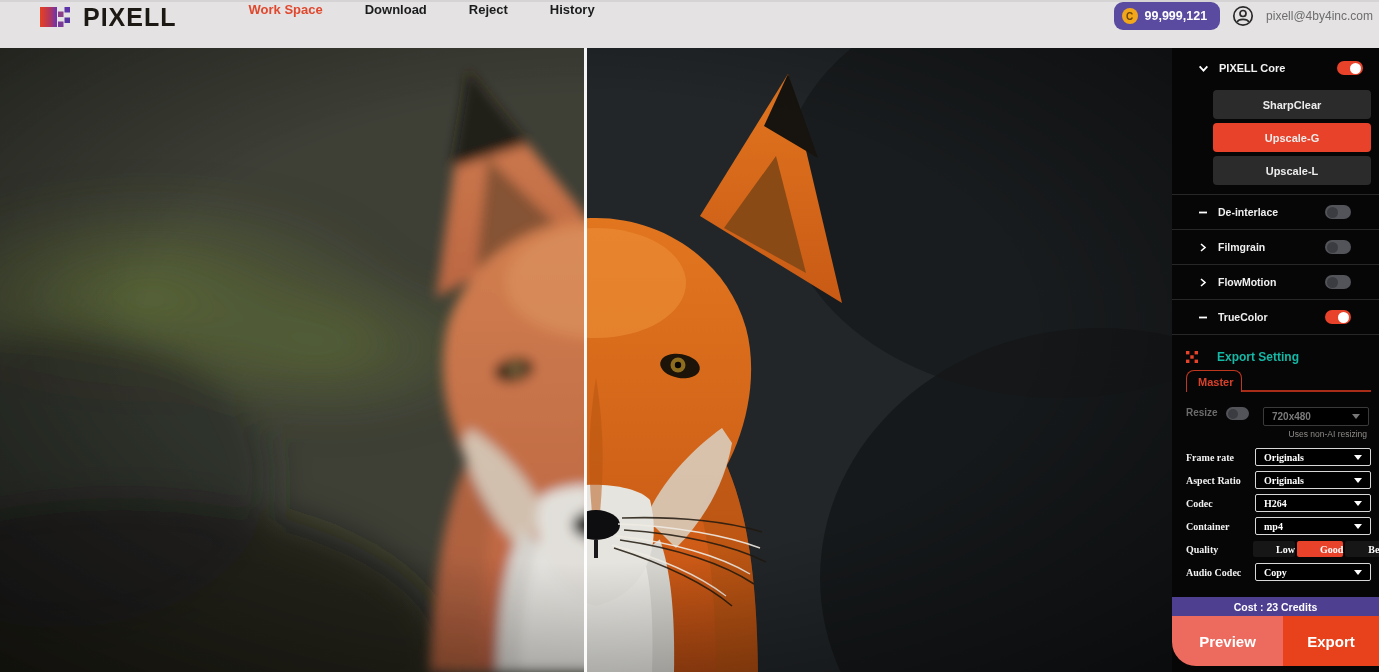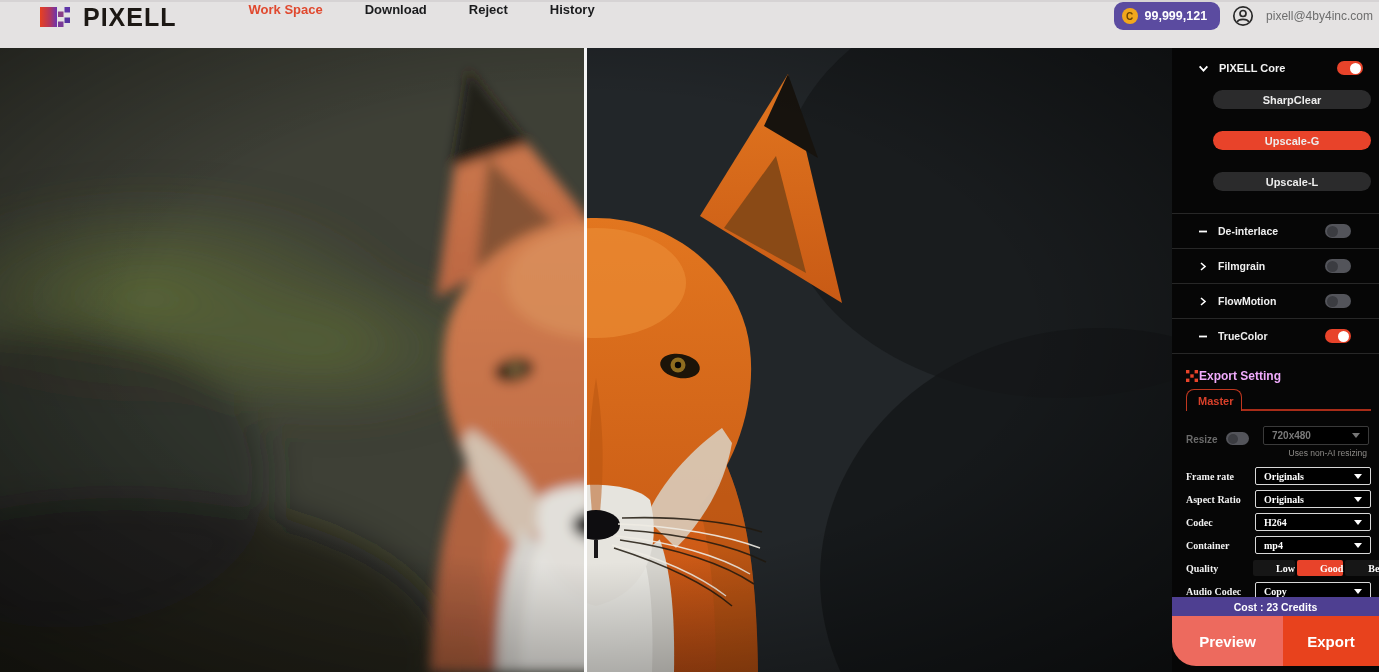--- a/index.html
+++ b/index.html
@@ -27,47 +27,47 @@
 
   
   .stage { position:absolute; top:48px; left:0; width:1379px; height:624px; background:#0a0a0a; }
   svg.viewer { position:absolute; left:0; top:0; width:1172px; height:624px; display:block; }
 
   
   .panel { position:absolute; right:0; top:0; width:207px; height:624px; background:#060606; }
   .core-row { display:flex; align-items:center; height:30px; margin:5px 16px 0 26px; }
   .core-label { margin-left:10px; font-size:11px; font-weight:700; color:#f2f2f2; }
   .modes { margin:7px 8px 0 41px; }
-  .mode-btn { display:block; width:158px; height:19px; margin-bottom:22px; background:#2b2b2c;
-              border:none; border-radius:12px; color:#ececec; font-size:11px; font-weight:700;
+  .mode-btn { display:block; width:158px; height:29px; margin-bottom:4px; background:#2b2b2c;
+              border:none; border-radius:4px; color:#ececec; font-size:11px; font-weight:700;
               cursor:pointer; font-family:inherit; }
   .mode-btn.selected { background:#e8432a; }
   .features { border-top:1px solid #272727; margin-top:9px; }
   .feature-row { display:flex; align-items:center; height:35px; padding:0 28px 0 26px;
                  border-bottom:1px solid #272727; }
   .feature-label { margin-left:10px; font-size:10.5px; font-weight:700; color:#f0f0f0; }
 
   .toggle { width:26px; height:14px; border-radius:7px; background:#53545a; position:relative;
             margin-left:auto; cursor:pointer; flex:none; }
   .toggle .knob { position:absolute; top:1.5px; left:2px; width:11px; height:11px;
                   border-radius:50%; background:#3b3c41; }
   .toggle.on { background:#e8432a; }
   .toggle.on .knob { left:auto; right:2px; background:#fff; }
   .toggle.sm { width:23px; height:13px; margin-left:8px; }
   .toggle.sm .knob { width:10px; height:10px; }
 
-  .export-header { display:flex; align-items:center; gap:1px; margin:15px 0 6px 14px;
-                   color:#f0abfc; font-size:12px; font-weight:800; }
+  .export-header { display:flex; align-items:center; gap:19px; margin:15px 0 6px 14px;
+                   color:#14b8a6; font-size:12px; font-weight:800; }
   .tabbar { display:flex; margin:4px 8px 0 14px; height:24px; }
   .tab { width:56px; height:22px; border:1.5px solid #c0371f; border-bottom:none;
          border-radius:8px 8px 0 0; color:#d8402a; font-size:11px; font-weight:700;
          display:flex; align-items:center; padding-left:11px; cursor:pointer; }
   .tab-line { flex:1; height:22px; border-bottom:2px solid #a82c18; }
 
-  .resize-row { display:flex; align-items:flex-end; margin:13px 10px 0 14px; }
+  .resize-row { display:flex; align-items:flex-start; margin:13px 10px 0 14px; }
   .resize-label { font-size:10px; font-weight:700; color:#6b6b6b; }
   .select { width:116px; height:19px; background:#000; border:1px solid #d8d8d8;
             border-radius:2px; display:flex; align-items:center; padding:0 8px;
             color:#fff; font-size:10px; font-weight:700; cursor:pointer; }
   .caret { margin-left:auto; width:0; height:0; border-left:4px solid transparent;
            border-right:4px solid transparent; border-top:5px solid #fff; }
   .select.dim { margin-left:auto; width:106px; border-color:#3a3a3a; color:#7a7a7a; }
   .select.dim .caret { border-top-color:#777; }
   .resize-note { text-align:right; margin:3px 12px 0 0; font-size:8.5px; color:#8f8d8a; }
 

